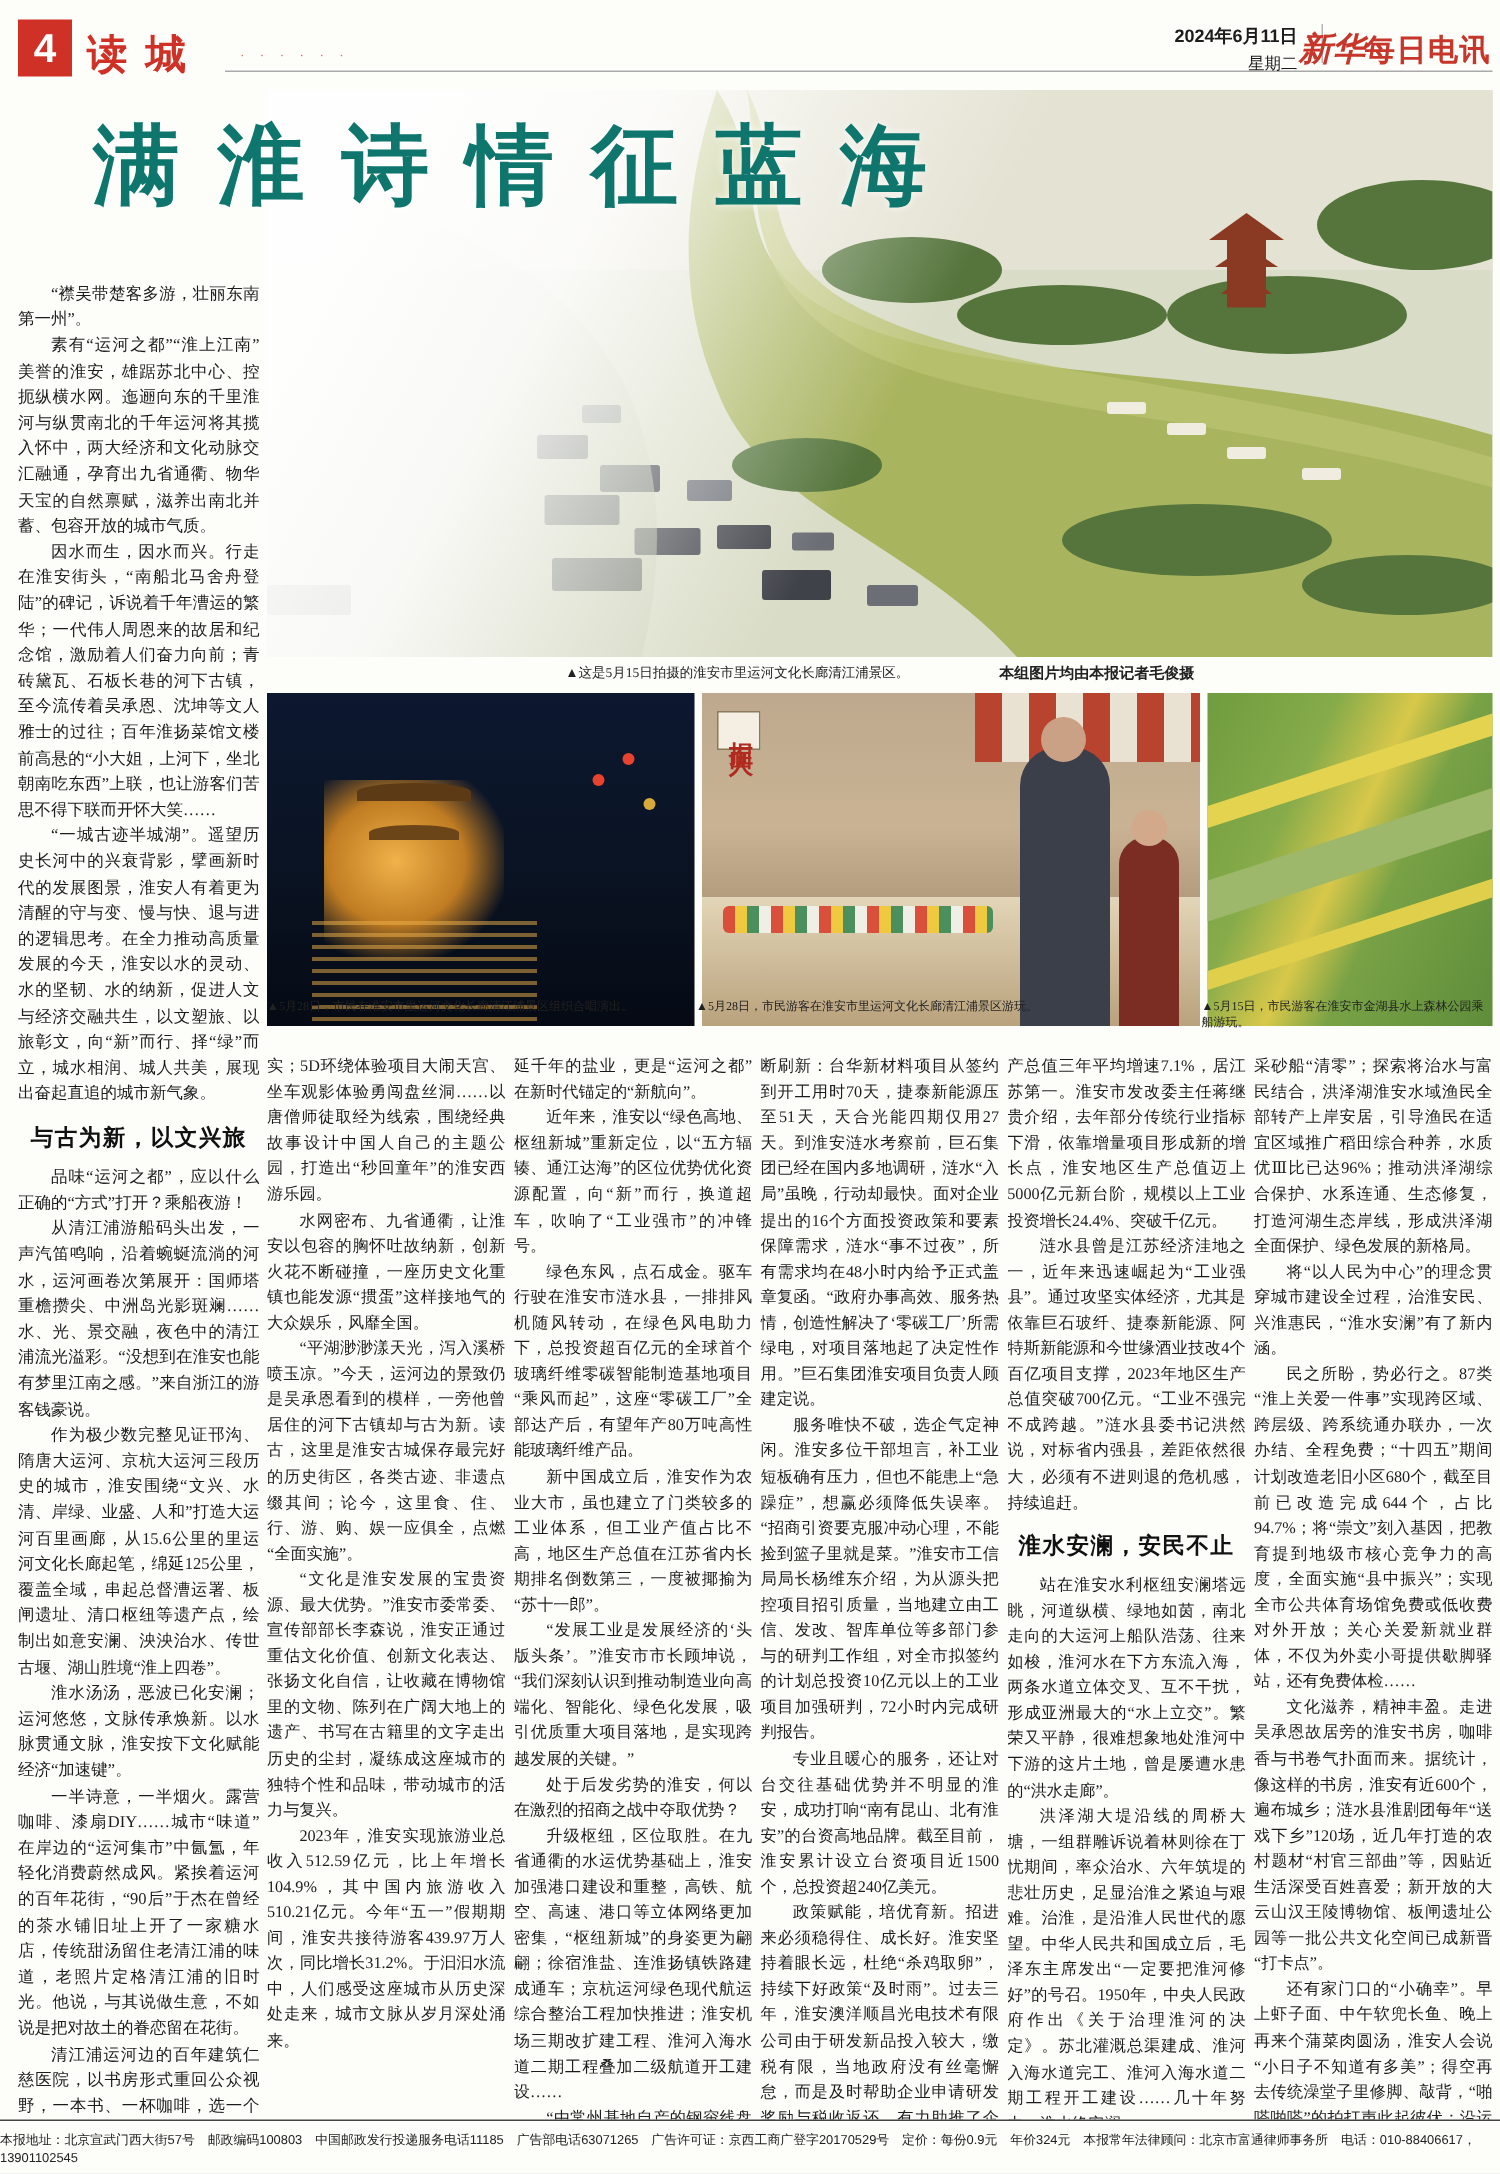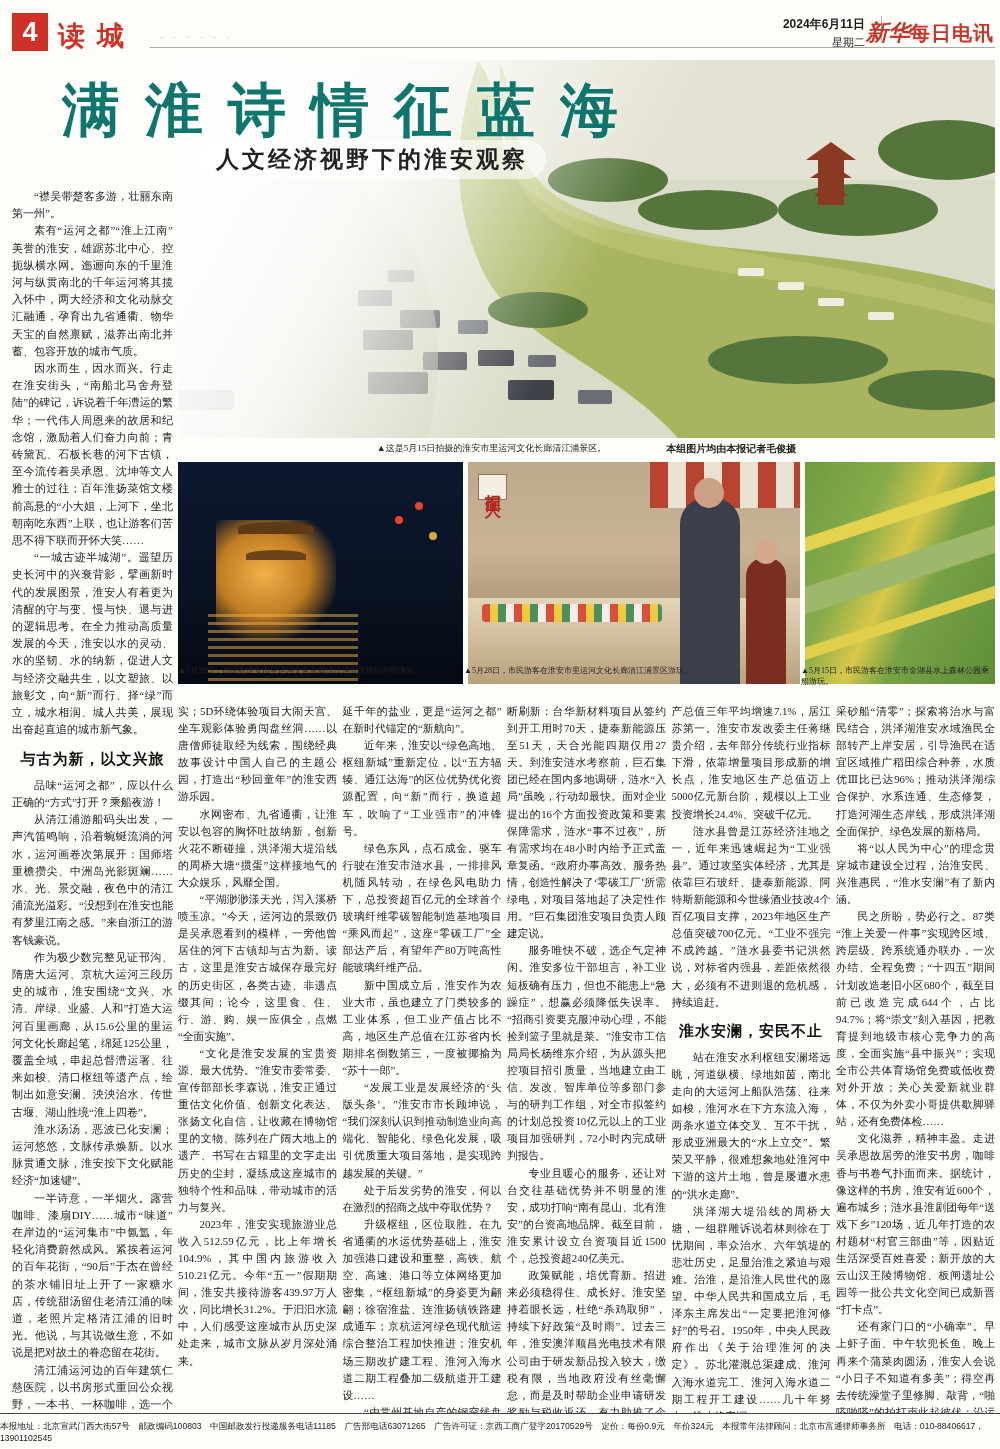--- a/index.html
+++ b/index.html
@@ -140,36 +140,35 @@
           <rect x="600" y="222" width="26" height="8" rx="2"></rect>
         <rect x="640" y="238" width="26" height="8" rx="2"></rect>
           <rect x="690" y="252" width="26" height="8" rx="2"></rect>
       </g>
       <path d="M0,60 C120,80 200,120 240,200 C270,270 260,330 250,378 L0,378 Z" fill="#c9cdb4" opacity="0.5"></path>
     </svg>
     <div class="fade"></div>
   </div>
 
   <div class="headline">满淮诗情征蓝海</div>
-  <div class="subtitle">人文经济视野下的淮安观察</div>
 
   <div class="capline">
     <span>▲这是5月15日拍摄的淮安市里运河文化长廊清江浦景区。</span>
     <span class="credit">本组图片均由本报记者毛俊摄</span>
   </div>
 
   <div class="leftcol">
     <p>“襟吴带楚客多游，壮丽东南第一州”。</p>
     <p>素有“运河之都”“淮上江南”美誉的淮安，雄踞苏北中心、控扼纵横水网。迤逦向东的千里淮河与纵贯南北的千年运河将其揽入怀中，两大经济和文化动脉交汇融通，孕育出九省通衢、物华天宝的自然禀赋，滋养出南北并蓄、包容开放的城市气质。</p>
     <p>因水而生，因水而兴。行走在淮安街头，“南船北马舍舟登陆”的碑记，诉说着千年漕运的繁华；一代伟人周恩来的故居和纪念馆，激励着人们奋力向前；青砖黛瓦、石板长巷的河下古镇，至今流传着吴承恩、沈坤等文人雅士的过往；百年淮扬菜馆文楼前高悬的“小大姐，上河下，坐北朝南吃东西”上联，也让游客们苦思不得下联而开怀大笑……</p>
     <p>“一城古迹半城湖”。遥望历史长河中的兴衰背影，擘画新时代的发展图景，淮安人有着更为清醒的守与变、慢与快、退与进的逻辑思考。在全力推动高质量发展的今天，淮安以水的灵动、水的坚韧、水的纳新，促进人文与经济交融共生，以文塑旅、以旅彰文，向“新”而行、择“绿”而立，城水相润、城人共美，展现出奋起直追的城市新气象。</p>
     <h3 class="sect">与古为新，以文兴旅</h3>
     <p>品味“运河之都”，应以什么正确的“方式”打开？乘船夜游！</p>
     <p>从清江浦游船码头出发，一声汽笛鸣响，沿着蜿蜒流淌的河水，运河画卷次第展开：国师塔重檐攒尖、中洲岛光影斑斓……水、光、景交融，夜色中的清江浦流光溢彩。“没想到在淮安也能有梦里江南之感。”来自浙江的游客钱豪说。</p>
-    <p>作为极少数完整见证邗沟、隋唐大运河、京杭大运河三段历史的城市，淮安围绕“文兴、水清、岸绿、业盛、人和”打造大运河百里画廊，从15.6公里的里运河文化长廊起笔，绵延125公里，覆盖全域，串起总督漕运署、往来如梭、清口枢纽等遗产点，绘制出如意安澜、泱泱治水、传世古堰、湖山胜境“淮上四卷”。</p>
+    <p>作为极少数完整见证邗沟、隋唐大运河、京杭大运河三段历史的城市，淮安围绕“文兴、水清、岸绿、业盛、人和”打造大运河百里画廊，从15.6公里的里运河文化长廊起笔，绵延125公里，覆盖全域，串起总督漕运署、板闸遗址、清口枢纽等遗产点，绘制出如意安澜、泱泱治水、传世古堰、湖山胜境“淮上四卷”。</p>
     <p>淮水汤汤，恶波已化安澜；运河悠悠，文脉传承焕新。以水脉贯通文脉，淮安按下文化赋能经济“加速键”。</p>
     <p>一半诗意，一半烟火。露营咖啡、漆扇DIY……城市“味道”在岸边的“运河集市”中氤氲，年轻化消费蔚然成风。紧挨着运河的百年花街，“90后”于杰在曾经的茶水铺旧址上开了一家糖水店，传统甜汤留住老清江浦的味道，老照片定格清江浦的旧时光。他说，与其说做生意，不如说是把对故土的眷恋留在花街。</p>
     <p>清江浦运河边的百年建筑仁慈医院，以书房形式重回公众视野，一本书、一杯咖啡，选一个靠窗的位置，徜徉一段文艺的时光。二楼音乐厅里，黑胶唱片陈列满墙，旋律从唱片机里缓缓流淌，这里已成年轻人举办小型音乐会、读书沙龙等活动的热门场地。</p>
 
   </div>
 
   <div class="strip">
     <div class="ph ph1">
       <div class="pav"></div>
       <div class="roof"></div>
@@ -195,21 +194,21 @@
   </div>
   <div class="strip2caps">
     <span class="c1">▲5月28日，市民在淮安市里运河文化长廊清江浦景区组织合唱演出。</span>
     <span class="c2">▲5月28日，市民游客在淮安市里运河文化长廊清江浦景区游玩。</span>
     <span class="c3">▲5月15日，市民游客在淮安市金湖县水上森林公园乘船游玩。</span>
   </div>
 
   <div class="bodywrap">
     <div class="bcol">
       <p class="cont">实；5D环绕体验项目大闹天宫、坐车观影体验勇闯盘丝洞……以唐僧师徒取经为线索，围绕经典故事设计中国人自己的主题公园，打造出“秒回童年”的淮安西游乐园。</p>
-      <p>水网密布、九省通衢，让淮安以包容的胸怀吐故纳新，创新火花不断碰撞，洪泽湖大堤沿线的周桥大塘“掼蛋”这样接地气的大众娱乐，风靡全国。</p>
+      <p>水网密布、九省通衢，让淮安以包容的胸怀吐故纳新，创新火花不断碰撞，一座历史文化重镇也能发源“掼蛋”这样接地气的大众娱乐，风靡全国。</p>
       <p>“平湖渺渺漾天光，泻入溪桥喷玉凉。”今天，运河边的景致仍是吴承恩看到的模样，一旁他曾居住的河下古镇却与古为新。读古，这里是淮安古城保存最完好的历史街区，各类古迹、非遗点缀其间；论今，这里食、住、行、游、购、娱一应俱全，点燃“全面实施”。</p>
       <p>“文化是淮安发展的宝贵资源、最大优势。”淮安市委常委、宣传部部长李森说，淮安正通过重估文化价值、创新文化表达、张扬文化自信，让收藏在博物馆里的文物、陈列在广阔大地上的遗产、书写在古籍里的文字走出历史的尘封，凝练成这座城市的独特个性和品味，带动城市的活力与复兴。</p>
       <p>2023年，淮安实现旅游业总收入512.59亿元，比上年增长104.9%，其中国内旅游收入510.21亿元。今年“五一”假期期间，淮安共接待游客439.97万人次，同比增长31.2%。于汩汩水流中，人们感受这座城市从历史深处走来，城市文脉从岁月深处涌来。</p>
 
     </div>
     <div class="bcol">
       <p class="cont">延千年的盐业，更是“运河之都”在新时代锚定的“新航向”。</p>
       <p>近年来，淮安以“绿色高地、枢纽新城”重新定位，以“五方辐辏、通江达海”的区位优势优化资源配置，向“新”而行，换道超车，吹响了“工业强市”的冲锋号。</p>
       <p>绿色东风，点石成金。驱车行驶在淮安市涟水县，一排排风机随风转动，在绿色风电助力下，总投资超百亿元的全球首个玻璃纤维零碳智能制造基地项目“乘风而起”，这座“零碳工厂”全部达产后，有望年产80万吨高性能玻璃纤维产品。</p>
       <p>新中国成立后，淮安作为农业大市，虽也建立了门类较多的工业体系，但工业产值占比不高，地区生产总值在江苏省内长期排名倒数第三，一度被揶揄为“苏十一郎”。</p>

